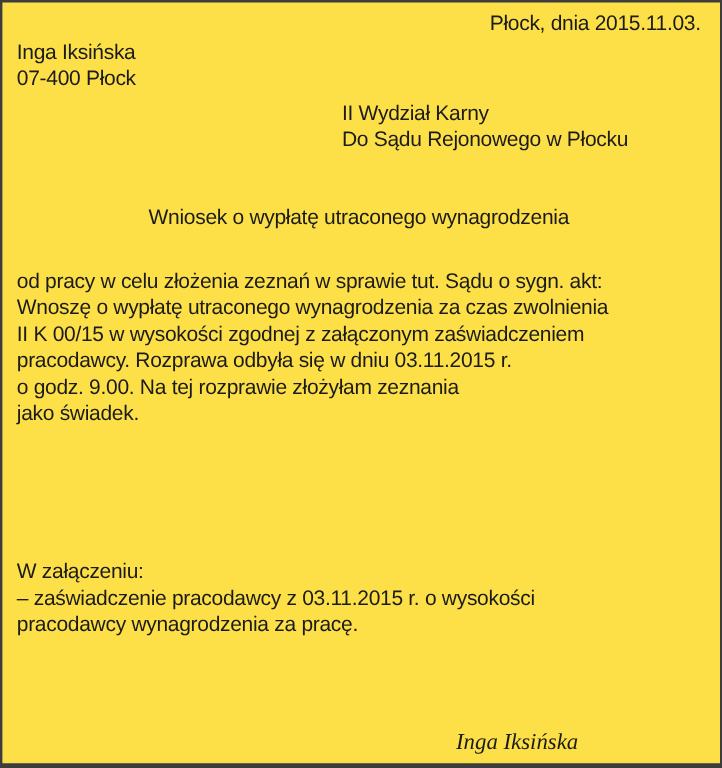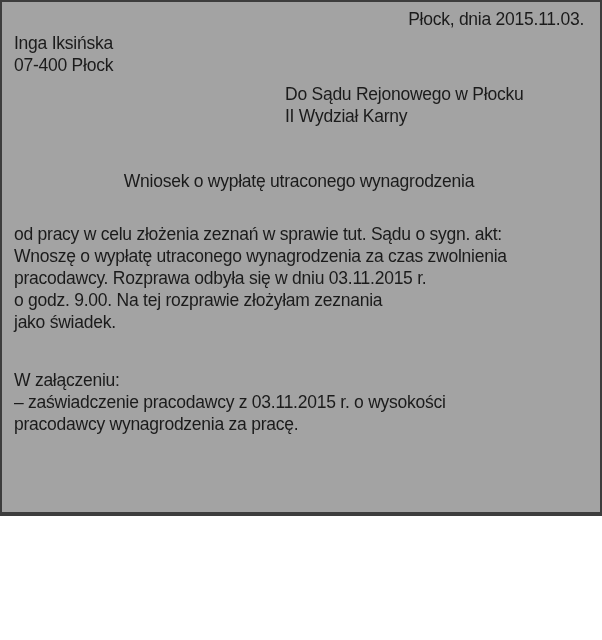--- a/index.html
+++ b/index.html
@@ -3,23 +3,23 @@
 <meta charset="utf-8">
 <style>
   html, body {
     margin: 0;
     padding: 0;
     background: #ffffff;
   }
   .page {
     position: relative;
     width: 602px;
-    height: 516px;
+    height: 640px;
     box-sizing: border-box;
-    background: #a3a3a3;
+    background: #fde047;
     border-top: 2px solid #3d3d3d;
     border-left: 2px solid #3d3d3d;
     border-right: 2px solid #3d3d3d;
     border-bottom: 4px solid #3d3d3d;
     padding: 6px 16px 0 12px;
     font-family: "Liberation Sans", "DejaVu Sans", sans-serif;
     font-size: 17.5px;
     line-height: 22px;
     letter-spacing: -0.25px;
     color: #1b1b1b;
@@ -48,21 +48,21 @@
     font-weight: normal;
     white-space: nowrap;
   }
   .body-paragraph {
     margin-top: 31px;
   }
   .body-paragraph div {
     white-space: nowrap;
   }
   .attachments {
-    margin-top: 36px;
+    margin-top: 110px;
   }
   .attachments div {
     white-space: nowrap;
   }
   .signature {
     margin-top: 77px;
     margin-left: 366px;
     font-family: "Liberation Serif", "DejaVu Serif", serif;
     font-style: italic;
     font-size: 19px;
@@ -76,29 +76,30 @@
 <div class="page">
 
   <div class="date-line">Płock, dnia 2015.11.03.</div>
 
   <div class="sender">
     <div>Inga Iksińska</div>
     <div>07-400 Płock</div>
   </div>
 
   <div class="recipient">
+    <div>II Wydział Karny</div>
     <div>Do Sądu Rejonowego w Płocku</div>
-    <div>II Wydział Karny</div>
   </div>
 
   <div class="doc-title">Wniosek o wypłatę utraconego wynagrodzenia</div>
 
   <div class="body-paragraph">
     <div>od pracy w celu złożenia zeznań w sprawie tut. Sądu o sygn. akt:</div>
     <div>Wnoszę o wypłatę utraconego wynagrodzenia za czas zwolnienia</div>
+    <div>II K 00/15 w wysokości zgodnej z załączonym zaświadczeniem</div>
     <div>pracodawcy. Rozprawa odbyła się w dniu 03.11.2015 r.</div>
     <div>o godz. 9.00. Na tej rozprawie złożyłam zeznania</div>
     <div>jako świadek.</div>
   </div>
 
   <div class="attachments">
     <div>W załączeniu:</div>
     <div>– zaświadczenie pracodawcy z 03.11.2015 r. o wysokości</div>
     <div>pracodawcy wynagrodzenia za pracę.</div>
   </div>

